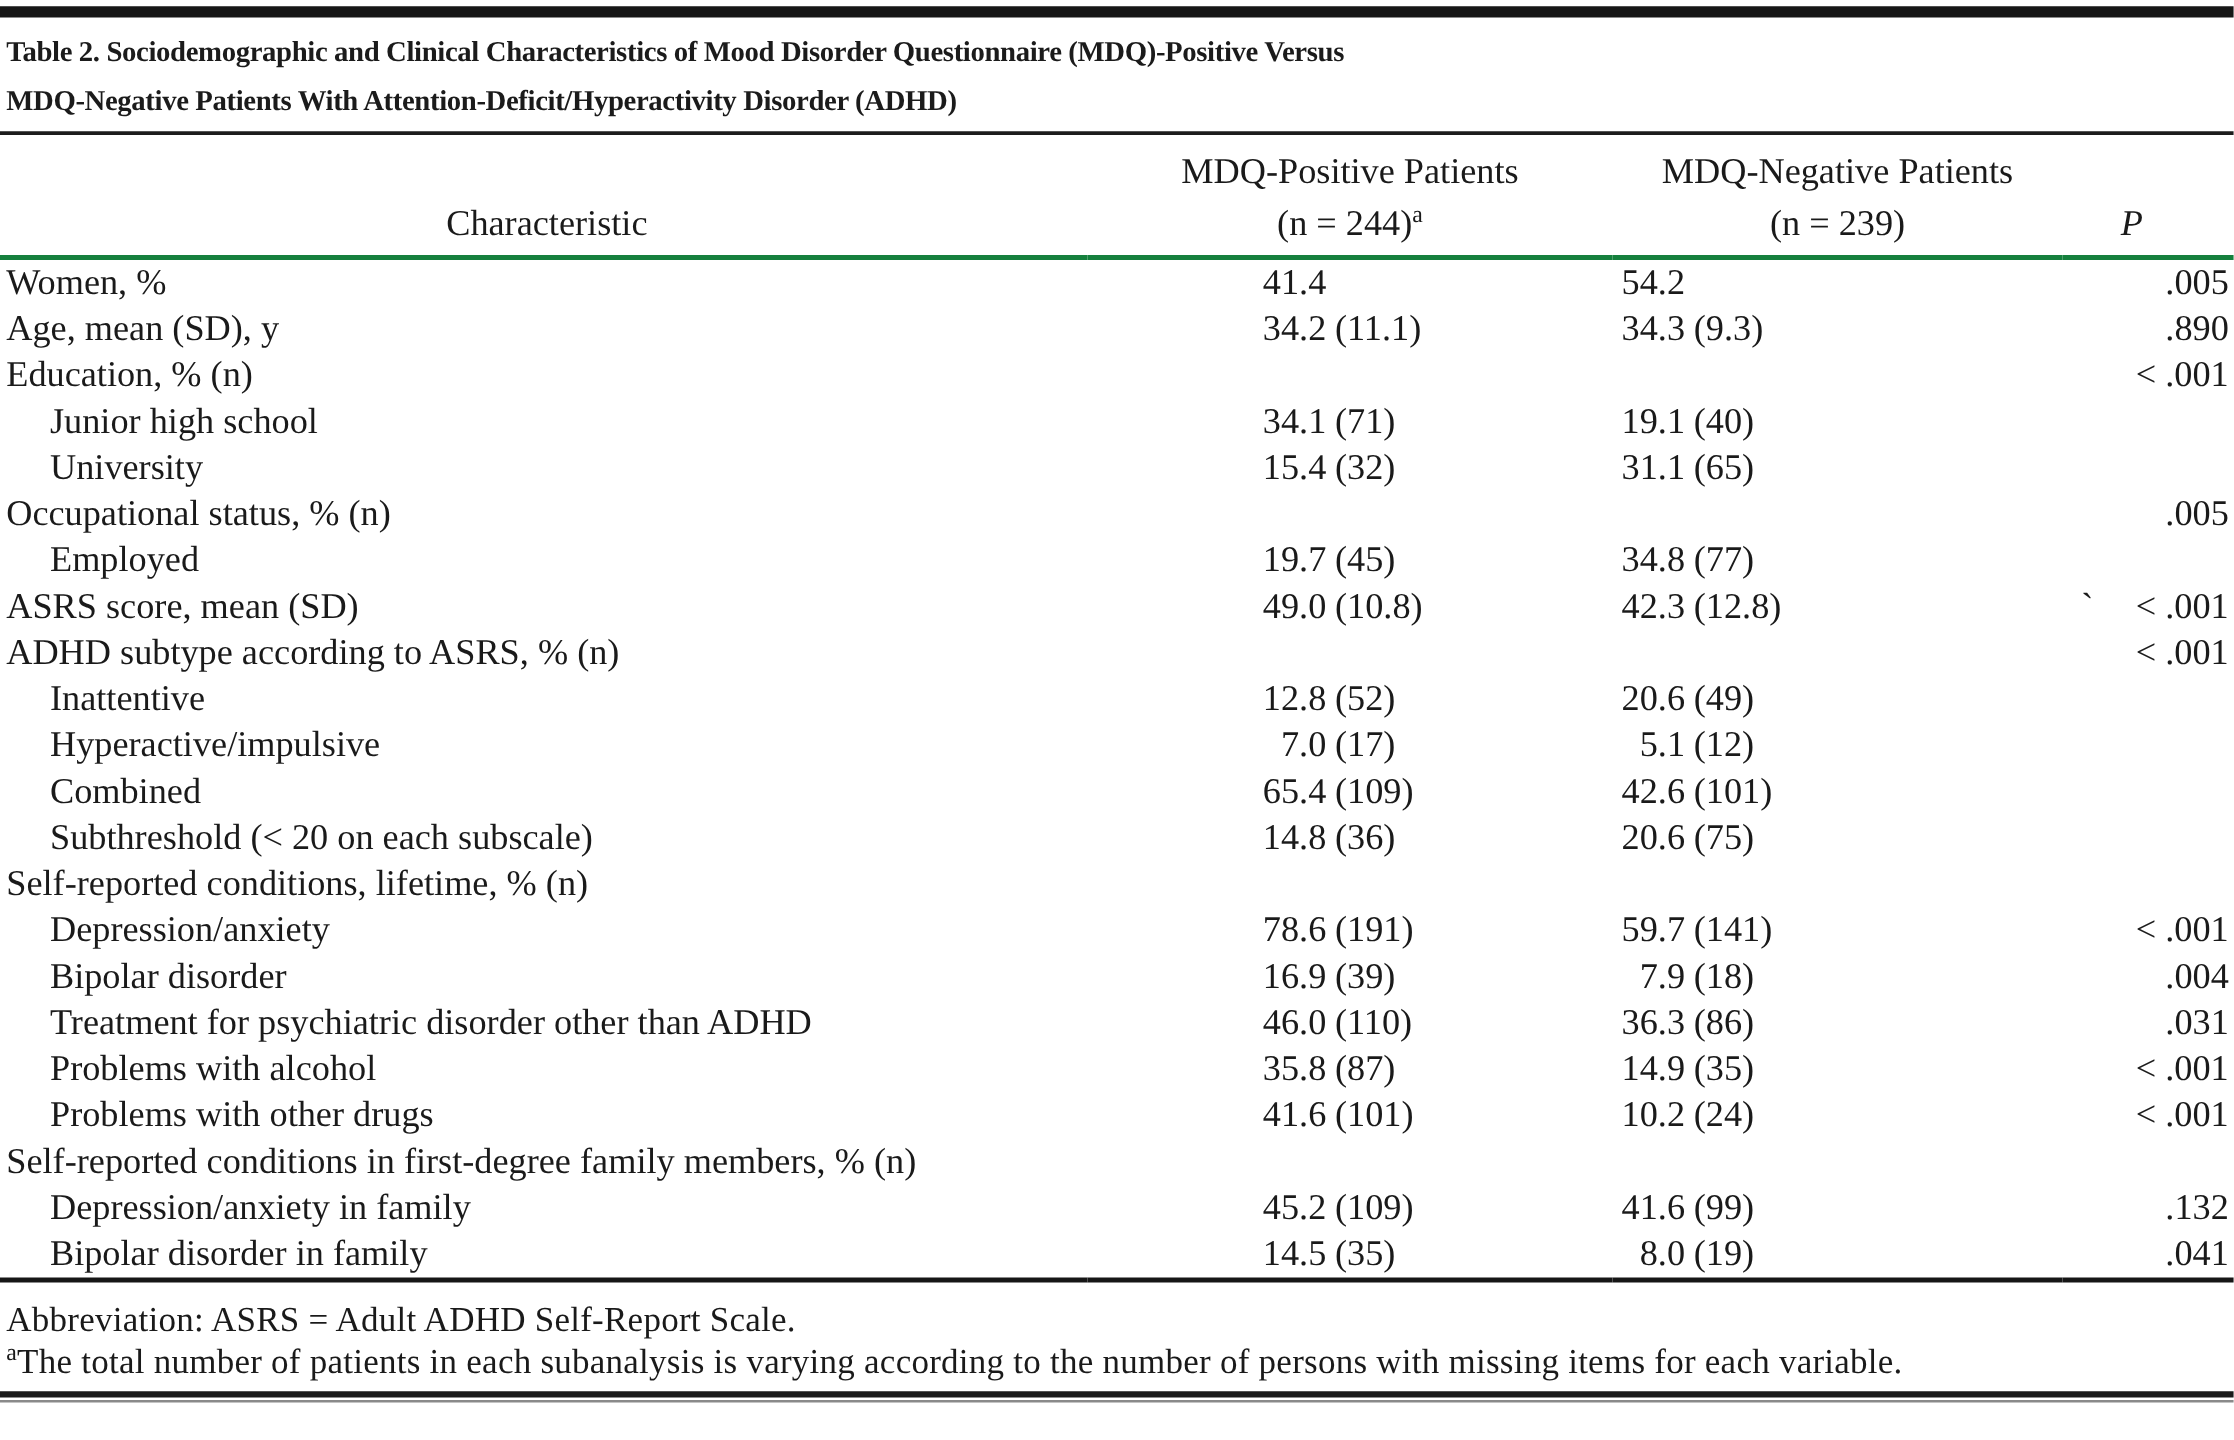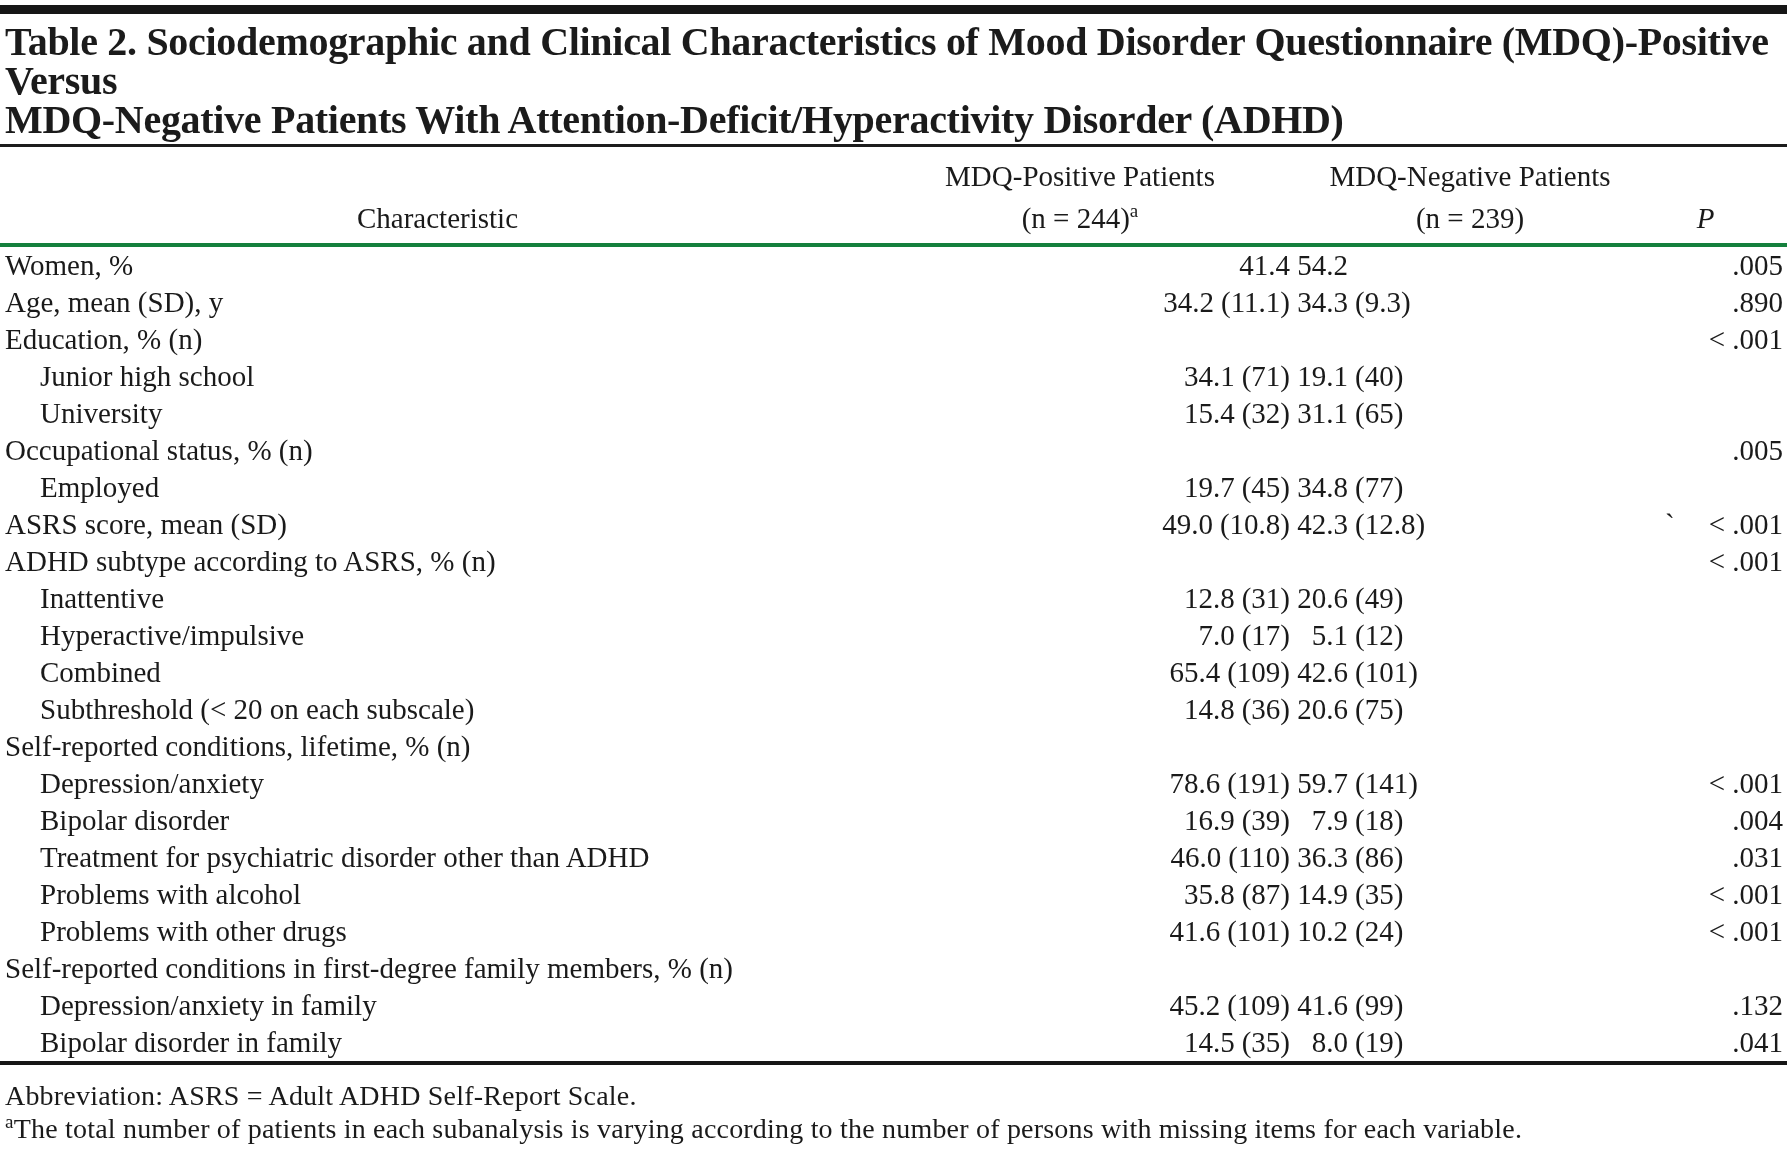--- a/index.html
+++ b/index.html
@@ -5,21 +5,21 @@
   html,body { margin:0; padding:0; }
   body {
     width:1787px; height:1152px; background:#ffffff; overflow:hidden;
     font-family:"Liberation Serif","DejaVu Serif",serif; color:#1a1a1a;
   }
   .page { position:relative; width:1787px; height:1152px; }
 
   .top-rule { margin-top:5px; height:9px; background:#161616; }
 
   .title {
-    padding:8px 6px 0 5px; font-size:40px; font-weight:bold;
+    padding:8px 6px 0 5px; font-size:23px; font-weight:bold;
     line-height:39px; letter-spacing:-0.3px; color:#1b1b1b;
   }
   .title-rule { margin-top:5px; height:3px; background:#1c1c1c; }
 
   table.t2 {
     width:1787px; border-collapse:collapse; table-layout:fixed;
     font-size:29px; border-bottom:4px solid #161616;
   }
   col.c-lbl { width:870px; } col.c-pos { width:420px; }
   col.c-neg { width:360px; } col.c-p   { width:137px; }
@@ -29,21 +29,21 @@
   tr.grp-row th { height:40px; vertical-align:bottom; text-align:center; padding-top:6px; }
   tr.sub-row th { height:42px; vertical-align:bottom; text-align:center; padding-bottom:8px; }
   th.char { text-align:left; padding-left:5px; }
   th.p-hdr { font-style:italic; text-align:right; padding-right:26px; }
   sup { font-size:19px; vertical-align:super; line-height:0; }
 
   tbody td { height:37px; padding:0; line-height:37px; white-space:nowrap; vertical-align:middle; }
   td.lbl { padding-left:5px; overflow:hidden; }
   td.lbl.indent { padding-left:40px;margin-top:25px; }
   .valwrap { display:flex; }
-  td.pos .valwrap { margin-left:133px;justify-content:flex-end; }
+  td.pos .valwrap { margin-left:133px; }
   td.neg .valwrap { }
   .num { flex:none; width:58px; text-align:right; }
   .par { margin-left:7px; }
   td.pv { text-align:right; padding-right:4px; }
   .p-prefix { margin-right:34px; }
 
   .footnotes { padding:14px 5px 0 5px; font-size:28px; line-height:33px; letter-spacing:0.2px; }
   .bottom-rule {
     margin-top:7px; height:2px;
     border-top:5px solid #1a1a1a; border-bottom:2px solid #8a8a8a;
@@ -195,21 +195,21 @@
           <td class="lbl">ADHD subtype according to ASRS, % (n)</td>
           <td class="pos"></td>
           <td class="neg"></td>
           <td class="pv">&lt; .001</td>
         </tr>
         <tr>
           <td class="lbl indent">Inattentive</td>
           <td class="pos">
             <div class="valwrap">
               <span class="num">12.8</span>
-              <span class="par">(31)</span>
+              <span class="par">(52)</span>
             </div>
           </td>
           <td class="neg">
             <div class="valwrap">
               <span class="num">20.6</span>
               <span class="par">(49)</span>
             </div>
           </td>
           <td class="pv"></td>
         </tr>

